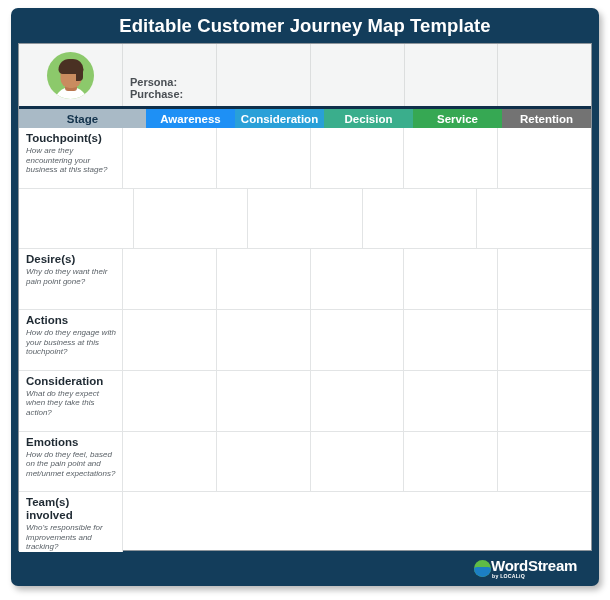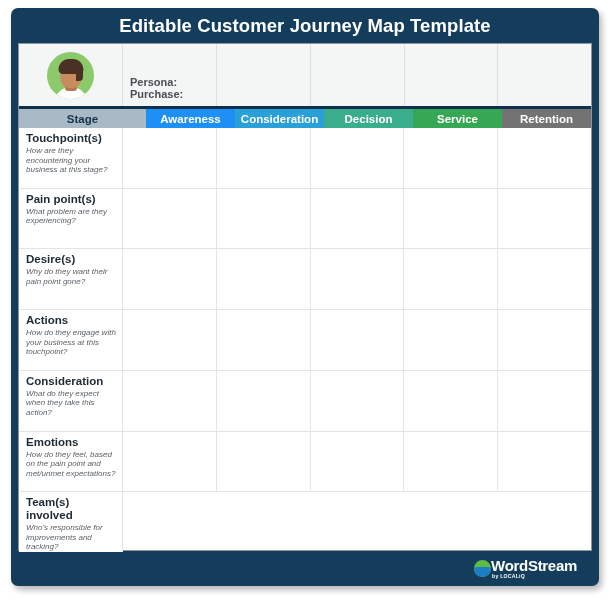--- a/index.html
+++ b/index.html
@@ -315,24 +315,20 @@
             <div class="row-title">Touchpoint(s)</div>
             <div class="row-sub">How are they encountering your business at this stage?</div>
           </div>
           <div class="row-cell"></div>
           <div class="row-cell"></div>
           <div class="row-cell"></div>
           <div class="row-cell"></div>
           <div class="row-cell"></div>
         </div>
         <div class="body-row">
-          <div class="row-label">
-            <div class="row-title">Pain point(s)</div>
-            <div class="row-sub">What problem are they experiencing?</div>
-          </div>
           <div class="row-cell"></div>
           <div class="row-cell"></div>
           <div class="row-cell"></div>
           <div class="row-cell"></div>
           <div class="row-cell"></div>
         </div>
         <div class="body-row">
           <div class="row-label">
             <div class="row-title">Desire(s)</div>
             <div class="row-sub">Why do they want their pain point gone?</div>

